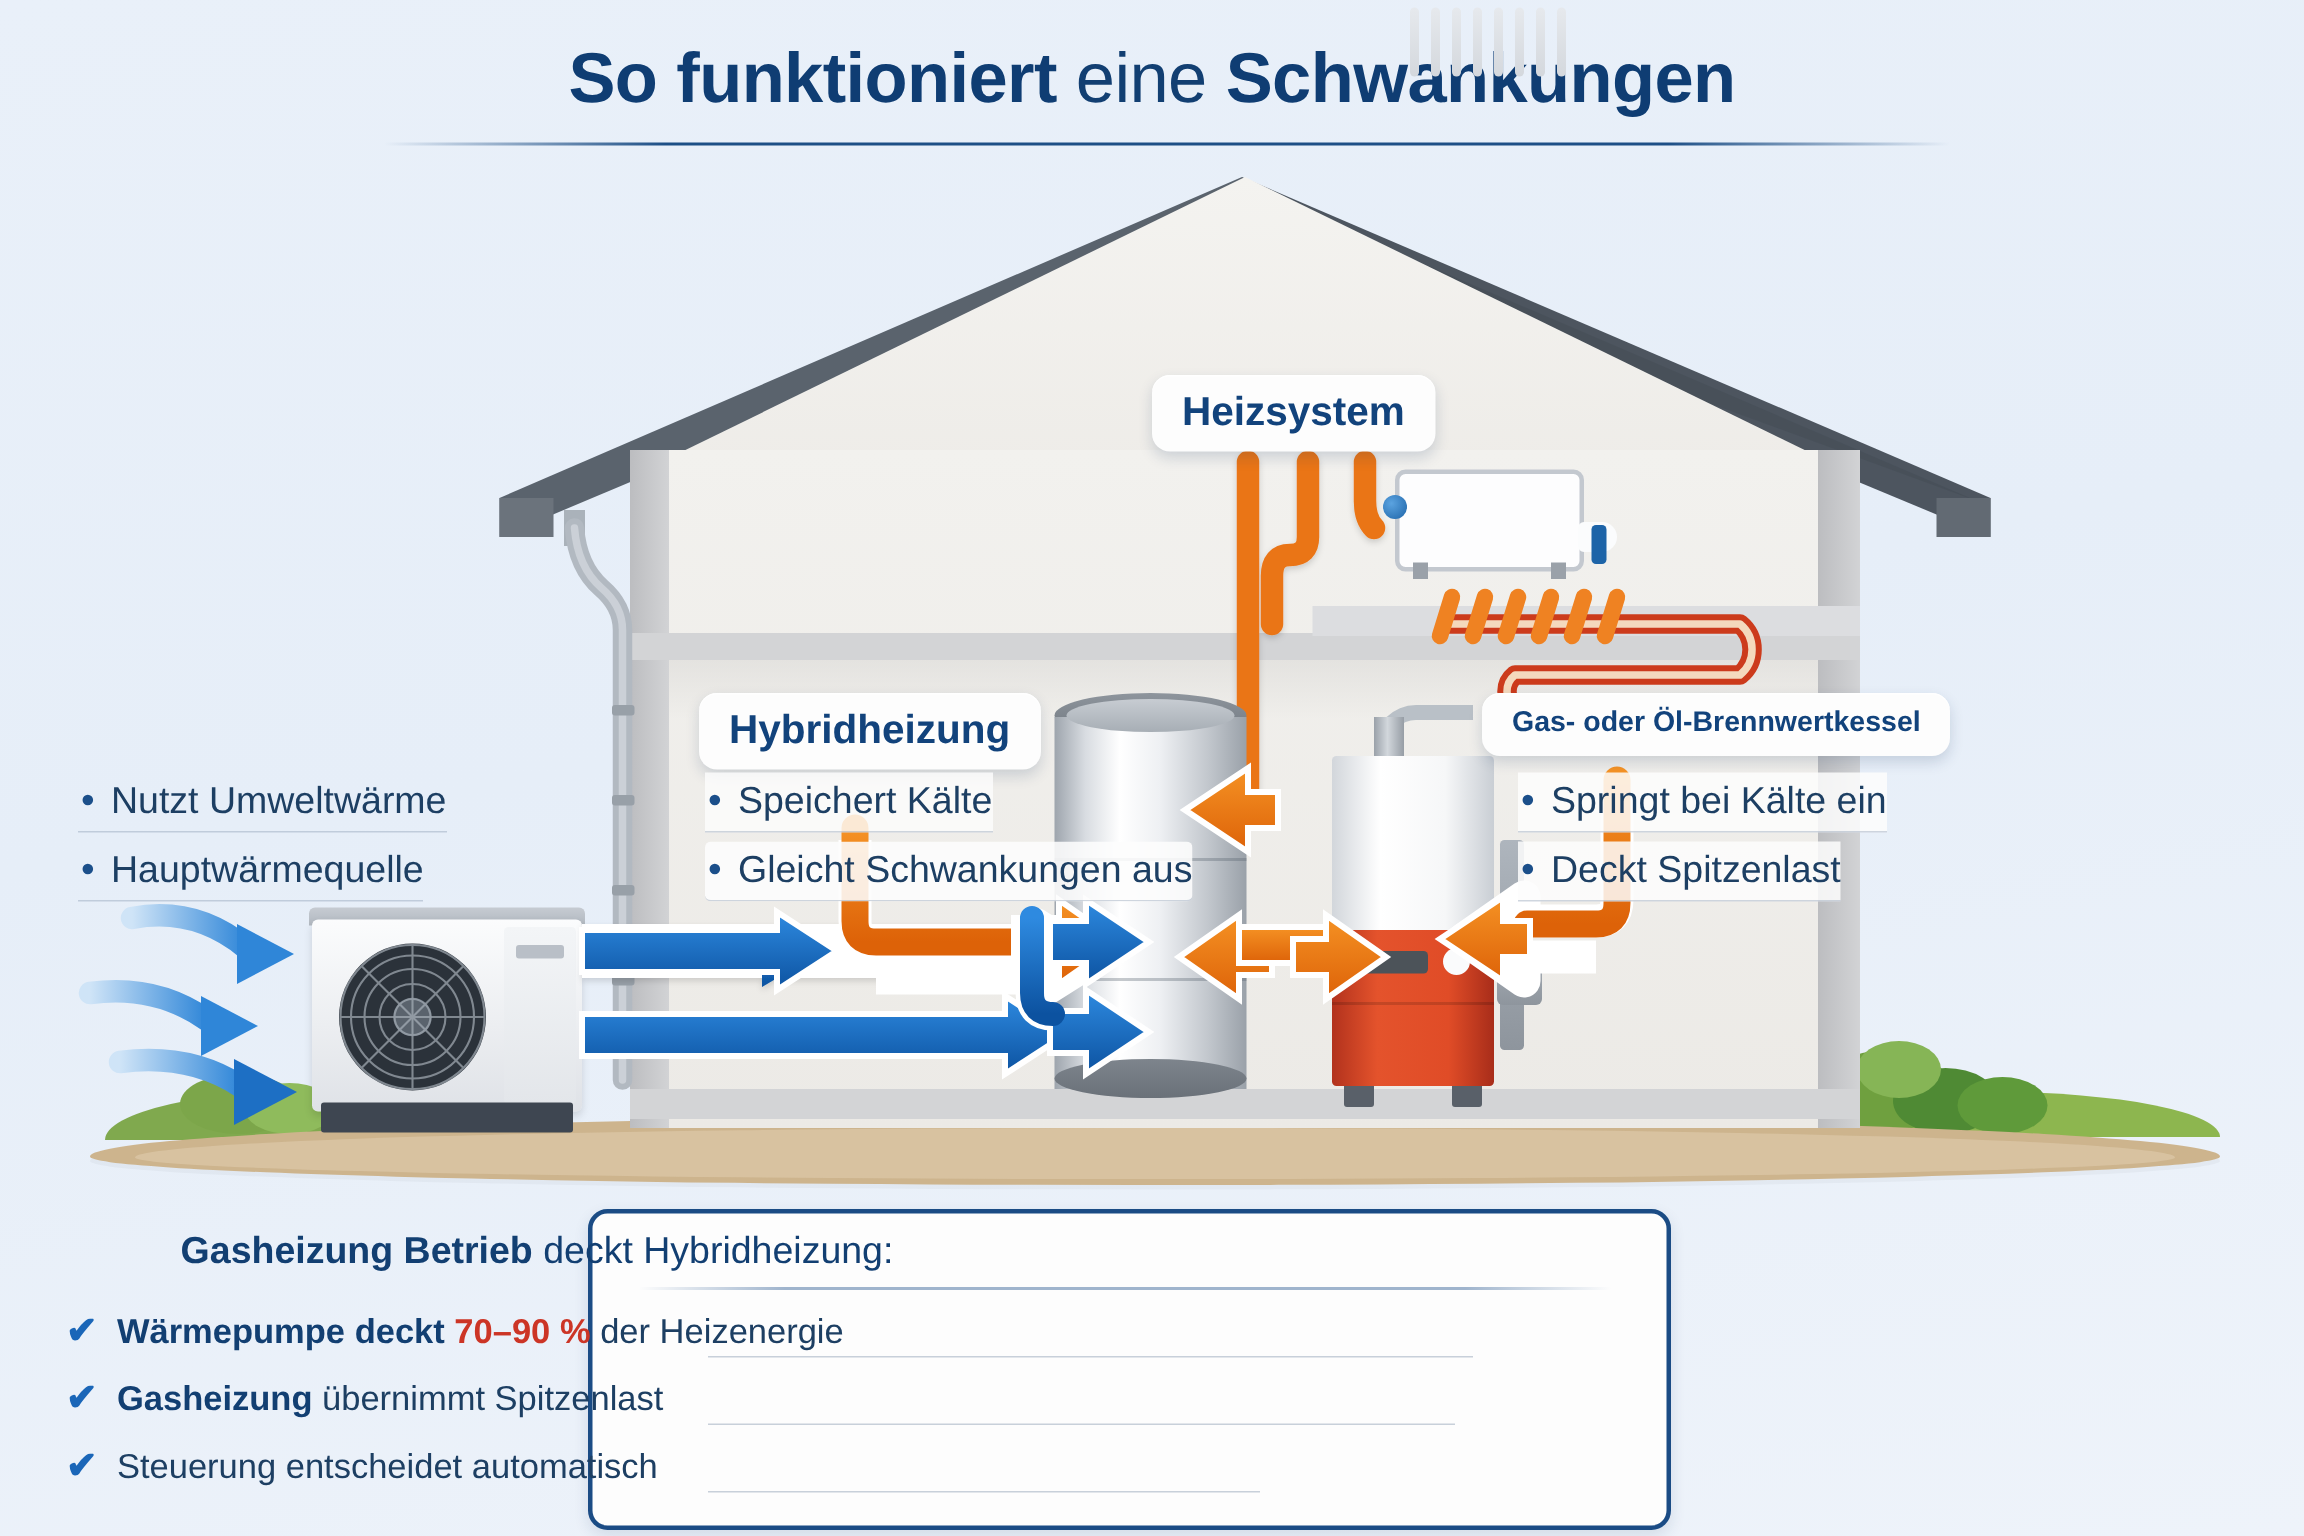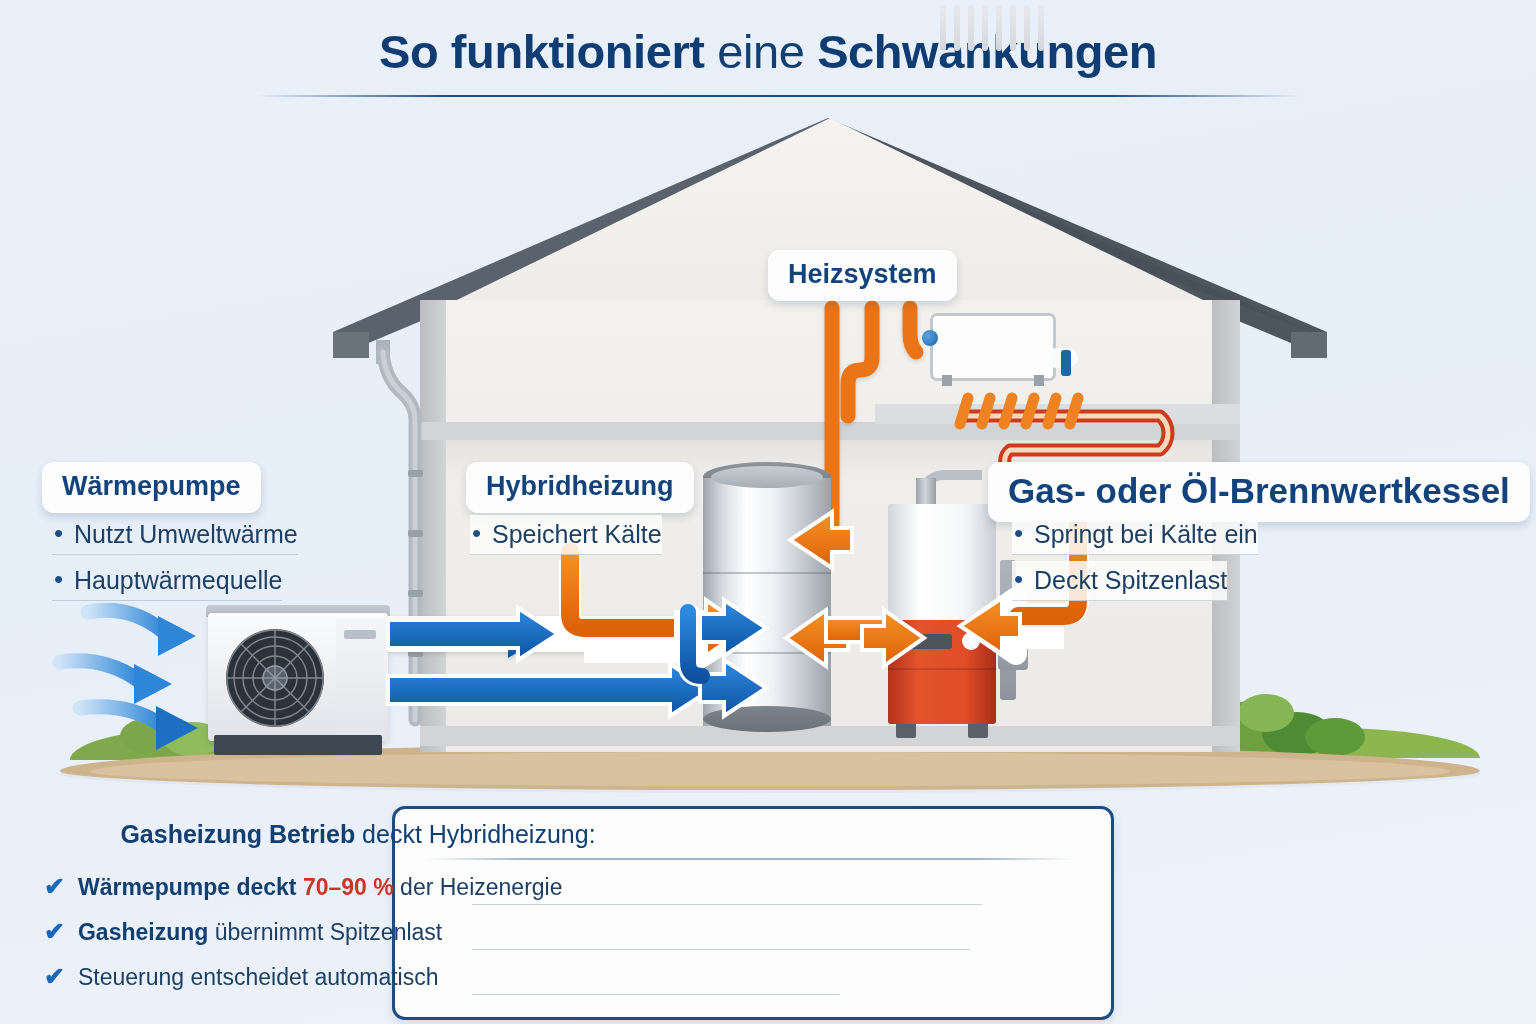--- a/index.html
+++ b/index.html
@@ -340,36 +340,34 @@
 
     <g>
       <path d="M852,528 h-20 v-16 l-42,28 l42,28 v-16 h20 z" fill="url(#og1)" stroke="#fff" stroke-width="4"></path>
     </g>
   </svg>
 
   <div class="callout" style="left:768px;top:250px;font-size:27px;">
     <span>Heizsystem</span>
   </div>
 
-  <div class="callout" style="left:42px;top:462px;font-size:27px;">
-    <span>Wärmepumpe</span>
-  </div>
   <div class="bullets" style="left:52px;top:515px;">
     <div class="bullet-row"><span class="b">Nutzt Umweltwärme</span></div>
     <div class="bullet-row"><span class="b">Hauptwärmequelle</span></div>
   </div>
 
   <div class="callout" style="left:466px;top:462px;font-size:27px;">
     <span>Hybridheizung</span>
   </div>
   <div class="bullets" style="left:470px;top:515px;">
     <div class="bullet-row"><span class="b" style="background:rgba(253,253,253,.82);">Speichert Kälte</span></div>
-  </div>
-
-  <div class="callout" style="left:988px;top:462px;font-size:35px;">
+    <div class="bullet-row"><span class="b" style="background:rgba(253,253,253,.88);border-radius:4px;">Gleicht Schwankungen aus</span></div>
+  </div>
+
+  <div class="callout" style="left:988px;top:462px;font-size:19px;">
     <span>Gas- oder Öl-Brennwertkessel</span>
   </div>
   <div class="bullets" style="left:1012px;top:515px;">
     <div class="bullet-row"><span class="b" style="background:rgba(253,253,253,.85);">Springt bei Kälte ein</span></div>
     <div class="bullet-row"><span class="b" style="background:rgba(253,253,253,.85);">Deckt Spitzenlast</span></div>
   </div>
 
   <div class="panel"></div>
   <div class="panel-title" style="top:820px;">
     <b>Gasheizung Betrieb</b><span> deckt Hybridheizung:</span>

